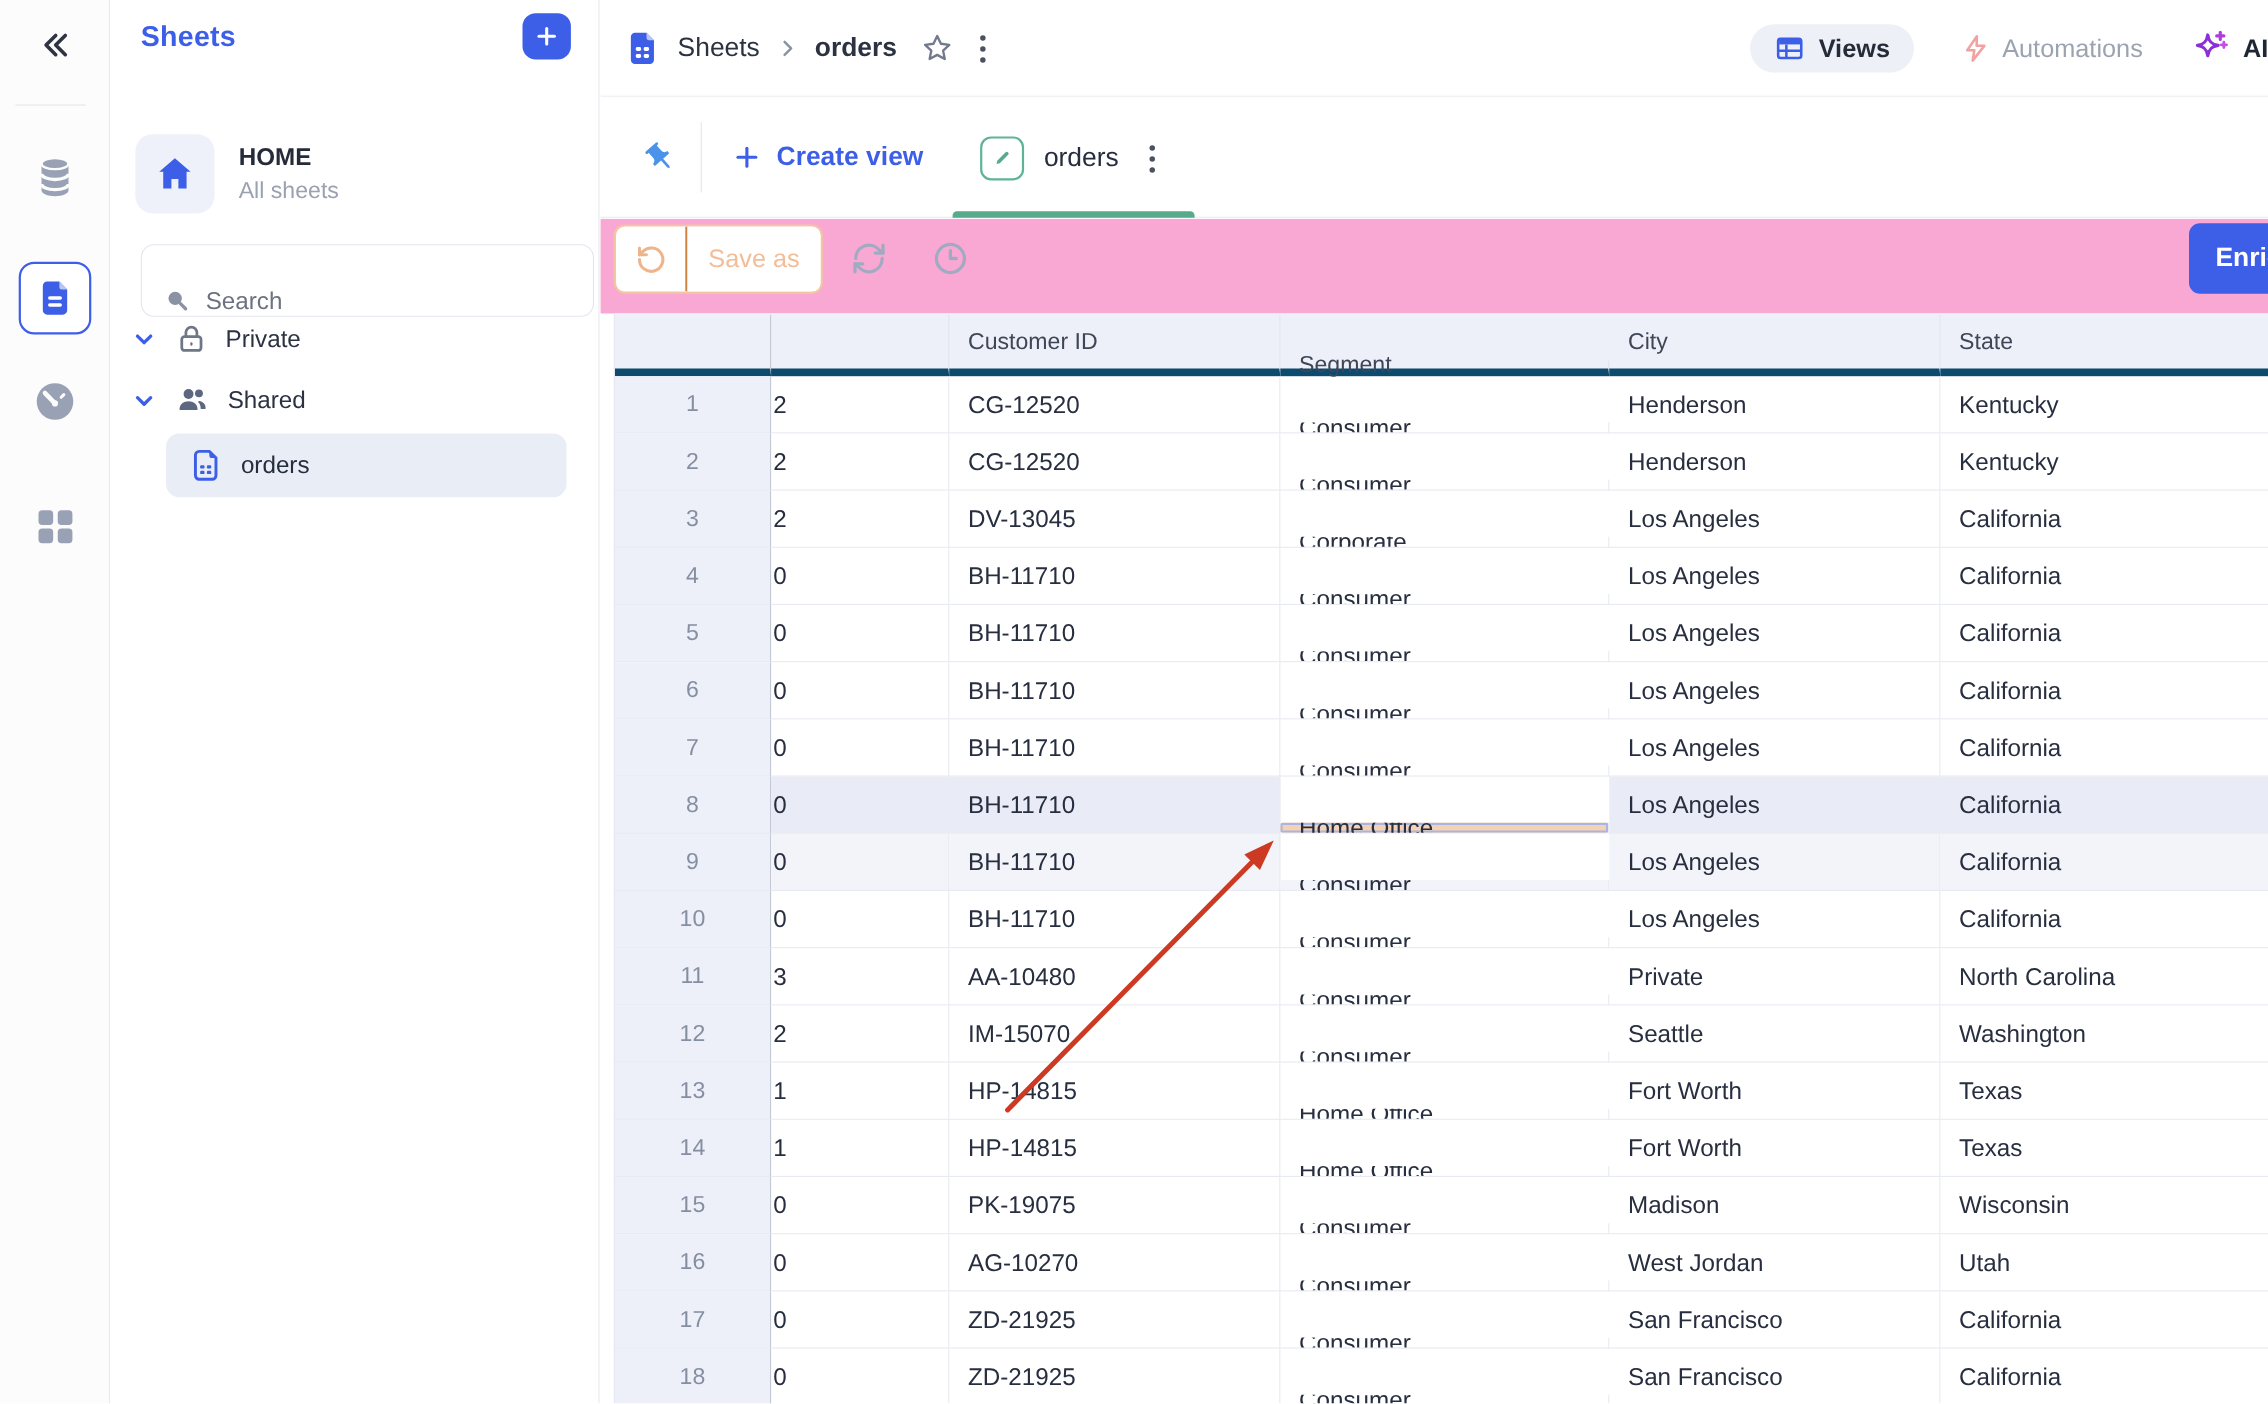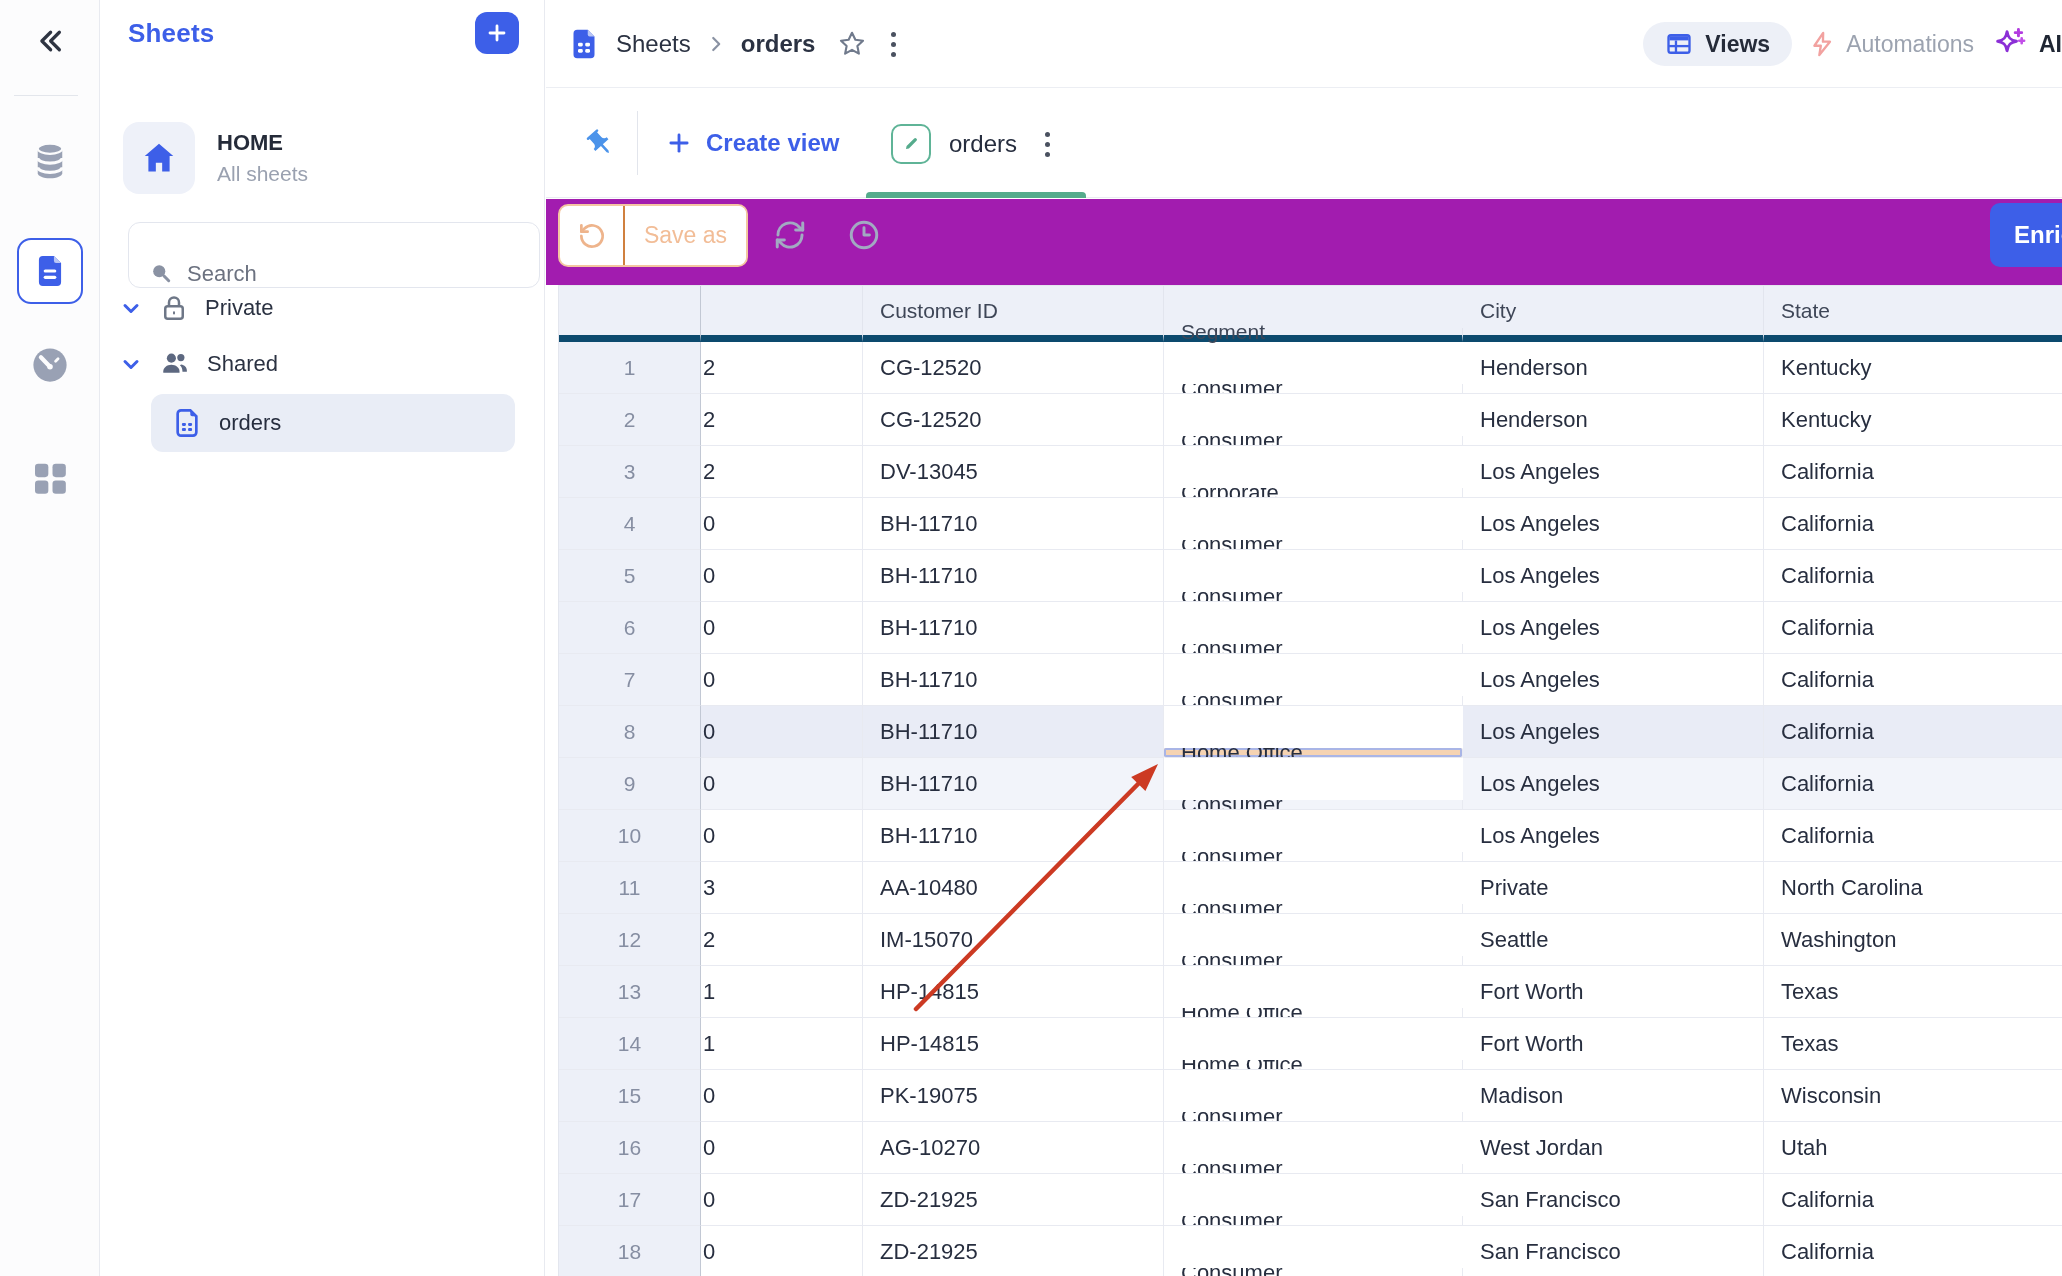--- a/index.html
+++ b/index.html
@@ -61,21 +61,21 @@
   .crumb { position:absolute; left:20px; top:0; height:88px; display:flex;
     align-items:center; gap:14px; }
   .crumb .root,.crumb .cur { font-size:24px; color:#2b3242; cursor:pointer; }
   .crumb .cur { font-weight:bold; }
   .crumb-sep { color:#8a92a3; display:flex; }
   .crumb-star { margin-left:8px; color:#707a8c; cursor:pointer; display:flex; }
   .kebab { display:flex; flex-direction:column; gap:5px; align-items:center;
     cursor:pointer; padding:6px 10px; }
   .kebab i { width:5px; height:5px; border-radius:50%; background:#4a5160; }
   .topbar-right { position:absolute; right:0; top:0; height:88px; display:flex;
-    align-items:center; gap:16px; padding-right:0; }
+    align-items:center; gap:42px; padding-right:0; }
   .views-pill { display:flex; align-items:center; gap:12px; background:#edf0f7;
     border:none; border-radius:22px; height:44px; padding:0 22px; cursor:pointer; }
   .views-pill span { font-size:23px; font-weight:bold; color:#252b39; }
   .automations { display:flex; align-items:flex-end; gap:10px; cursor:pointer; }
   .automations span { font-size:23px; color:#9ca3b0; }
   .ai-entry { display:flex; align-items:center; gap:10px; cursor:pointer;
     width:72px; overflow:hidden; }
   .ai-entry span { font-size:23px; font-weight:bold; color:#1f2633; }
 
   .viewbar { position:absolute; left:0; top:89px; width:1516px; height:109px;
@@ -88,21 +88,21 @@
     align-items:center; gap:14px; color:#3d5fe8; cursor:pointer; background:none; border:none; }
   .create-view span { font-size:24px; font-weight:bold; color:#3d5fe8; }
   .tab-orders { position:absolute; left:345px; top:20px; height:70px; display:flex;
     align-items:center; gap:18px; cursor:pointer; }
   .tab-pencil { width:40px; height:40px; border:2px solid #5fb497; border-radius:10px;
     display:flex; align-items:center; justify-content:center; color:#55ab8c; background:#fff; }
   .tab-orders .lbl { font-size:24px; color:#262d3e; }
   .tab-underline { position:absolute; left:320px; top:103px; width:220px; height:6px;
     background:#55ab8c; border-radius:4px 4px 0 0; }
 
-  .toolbar { position:absolute; left:0; top:199px; width:1516px; height:86px; background:#a21caf; }
+  .toolbar { position:absolute; left:0; top:199px; width:1516px; height:86px; background:#f9a8d4; }
   .saveas-group { position:absolute; left:12px; top:5px; height:63px; width:190px;
     border:2px solid #f3c6a1; border-radius:10px; display:flex; overflow:hidden; background:#fff; }
   .undo-seg { width:65px; display:flex; align-items:center; justify-content:center;
     color:#eeb48c; border-right:2px solid #d0803f; cursor:pointer; }
   .saveas-seg { flex:1; display:flex; align-items:center; justify-content:center;
     font-size:23px; color:#f2bd97; cursor:pointer; background:#fff; border:none;
     font-family:"Liberation Sans", sans-serif; }
   .tb-ic { position:absolute; top:14px; width:44px; height:44px; color:#a2aac2;
     cursor:pointer; display:flex; align-items:center; justify-content:center; }
   .tb-refresh { left:222px; }

